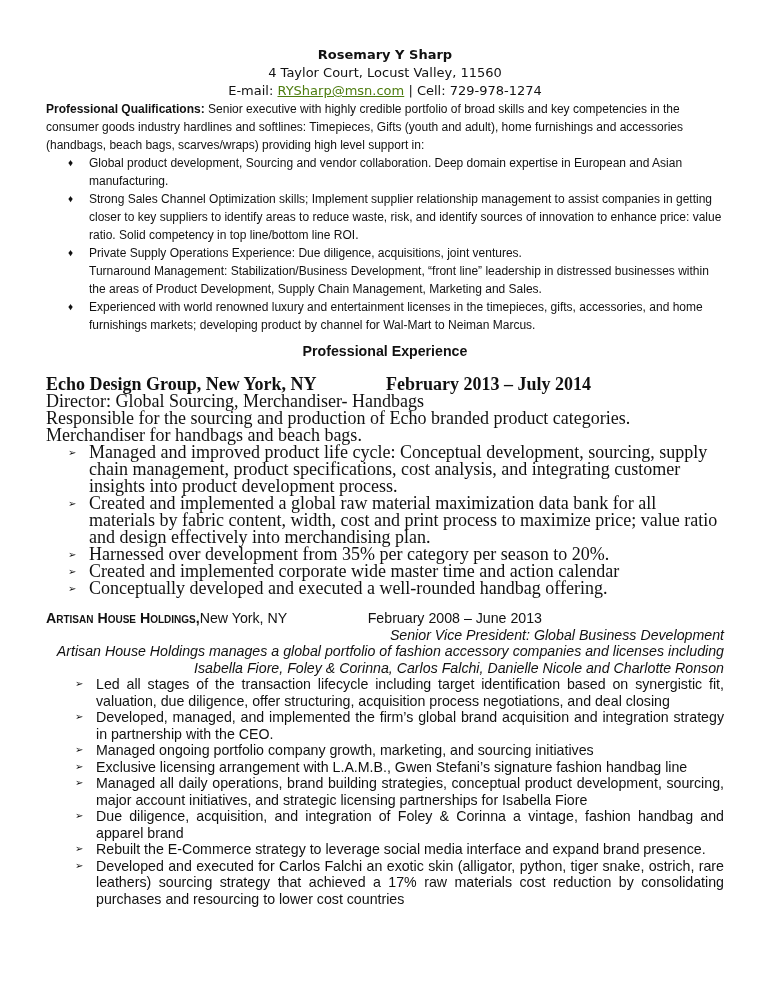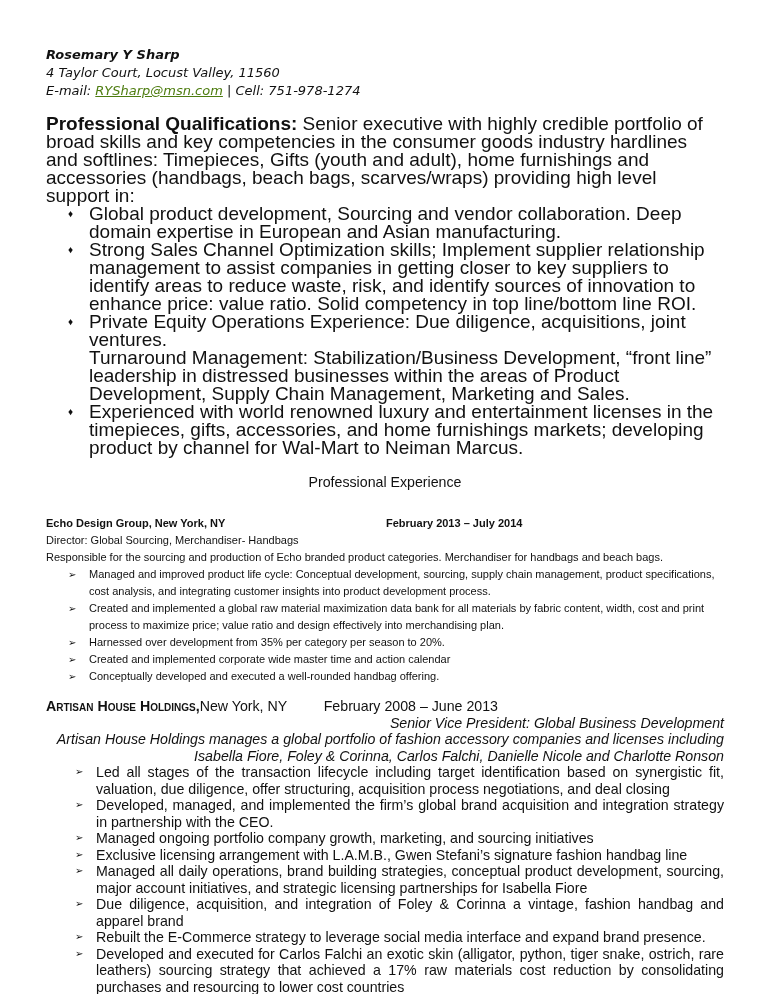--- a/index.html
+++ b/index.html
@@ -3,63 +3,63 @@
 <meta charset="utf-8">
 <style>
   html, body { margin: 0; padding: 0; background: #ffffff; }
   body {
     width: 768px; height: 994px; overflow: hidden;
     font-family: "DejaVu Sans", sans-serif;
     color: #111111;
     font-size: 13px;
   }
   .page { position: relative; padding: 46px 44px 0 46px; }
-  .header { text-align: left; line-height: 18px; font-style: italic; }
+  .header { text-align: center; line-height: 18px; }
   .name { font-weight: bold; font-size: 13px; }
   .contact a { color: #4d7c0f; text-decoration: underline; }
-  .qual { margin-top: 15px; line-height: 18px; font-family: "Liberation Sans", sans-serif; font-size: 19px; }
+  .qual { line-height: 18px; font-family: "Liberation Sans", sans-serif; font-size: 12px; }
   .qual .lbl { font-weight: bold; }
   ul.diamond { list-style: none; margin: 0; padding: 0 0 0 43px; }
   ul.diamond li { position: relative; line-height: 18px; }
   ul.diamond li::before { content: "\2666"; position: absolute; left: -21px; top: 0; font-size: 10px; }
-  .section-title { text-align: center; font-weight: normal; margin-top: 16px; line-height: 18px; font-family: "Liberation Sans", sans-serif; font-size: 14.2px; }
-  .job { margin-top: 24px; font-family: Liberation Sans, sans-serif; font-size: 11px; line-height: 17px; }
+  .section-title { text-align: center; font-weight: bold; margin-top: 8px; line-height: 18px; font-family: "Liberation Sans", sans-serif; font-size: 14.2px; }
+  .job { margin-top: 16px; font-family: Liberation Serif, serif; font-size: 18px; line-height: 17px; }
   .job-head { font-weight: bold; display: flex; }
   .job-head .co { width: 340px; }
   .job .role, .job .desc { }
   ul.arrow { list-style: none; margin: 0; padding: 0 0 0 43px; }
   ul.arrow li { position: relative; line-height: 17px; }
   ul.arrow li::before { content: "\27A2"; position: absolute; left: -21px; top: 0; font-size: 10px; }
   .job2 { margin-top: 13px; font-family: "Liberation Sans", sans-serif; font-size: 14.2px; line-height: 16.5px; }
   .job2 .head { display: flex; }
   .job2 .co { font-weight: bold; font-variant: small-caps; text-align: right; }
-  .job2 .loc { width: 124px; }
+  .job2 .loc { width: 168px; }
   .job2 .italic { font-style: italic; text-align: right; }
   .job2 ul.arrow { padding-left: 50px; }
   .job2 ul.arrow li { line-height: 16.5px; text-align: justify; }
 </style>
 </head>
 <body>
 
 <div class="page">
   <div class="header">
     <div class="name">Rosemary Y Sharp</div>
     <div>4 Taylor Court, Locust Valley, 11560</div>
     <div class="contact">
-      <span>E-mail: </span><a>RYSharp@msn.com</a><span> | Cell: 751-978-1274</span>
+      <span>E-mail: </span><a>RYSharp@msn.com</a><span> | Cell: 729-978-1274</span>
     </div>
   </div>
 
   <div class="qual">
     <div><span class="lbl">Professional Qualifications:</span><span> Senior executive with highly credible portfolio of broad skills and key competencies in the consumer goods industry hardlines and softlines: Timepieces, Gifts (youth and adult), home furnishings and  accessories (handbags, beach bags, scarves/wraps) providing high level support in:</span></div>
     <ul class="diamond">
       <li>Global product development, Sourcing and vendor collaboration. Deep domain expertise in European and Asian manufacturing.</li>
       <li>Strong Sales Channel Optimization skills; Implement supplier relationship management to assist companies in getting closer to key suppliers to identify areas to reduce waste, risk, and identify sources of innovation to enhance price: value ratio. Solid competency in top line/bottom line ROI.</li>
       <li>
-          <div>Private Equity Operations Experience: Due diligence, acquisitions, joint ventures.</div>
+          <div>Private Supply Operations Experience: Due diligence, acquisitions, joint ventures.</div>
           <div>Turnaround Management: Stabilization/Business Development, “front line” leadership in distressed businesses within the areas of Product Development, Supply Chain Management, Marketing and Sales.</div>
         </li>
       <li>Experienced with world renowned luxury and entertainment licenses in the timepieces, gifts, accessories, and home furnishings markets; developing product by channel for Wal-Mart to Neiman Marcus.</li>
     </ul>
   </div>
 
   <div class="section-title">Professional Experience</div>
 
   <div class="job">
     <div class="job-head">

